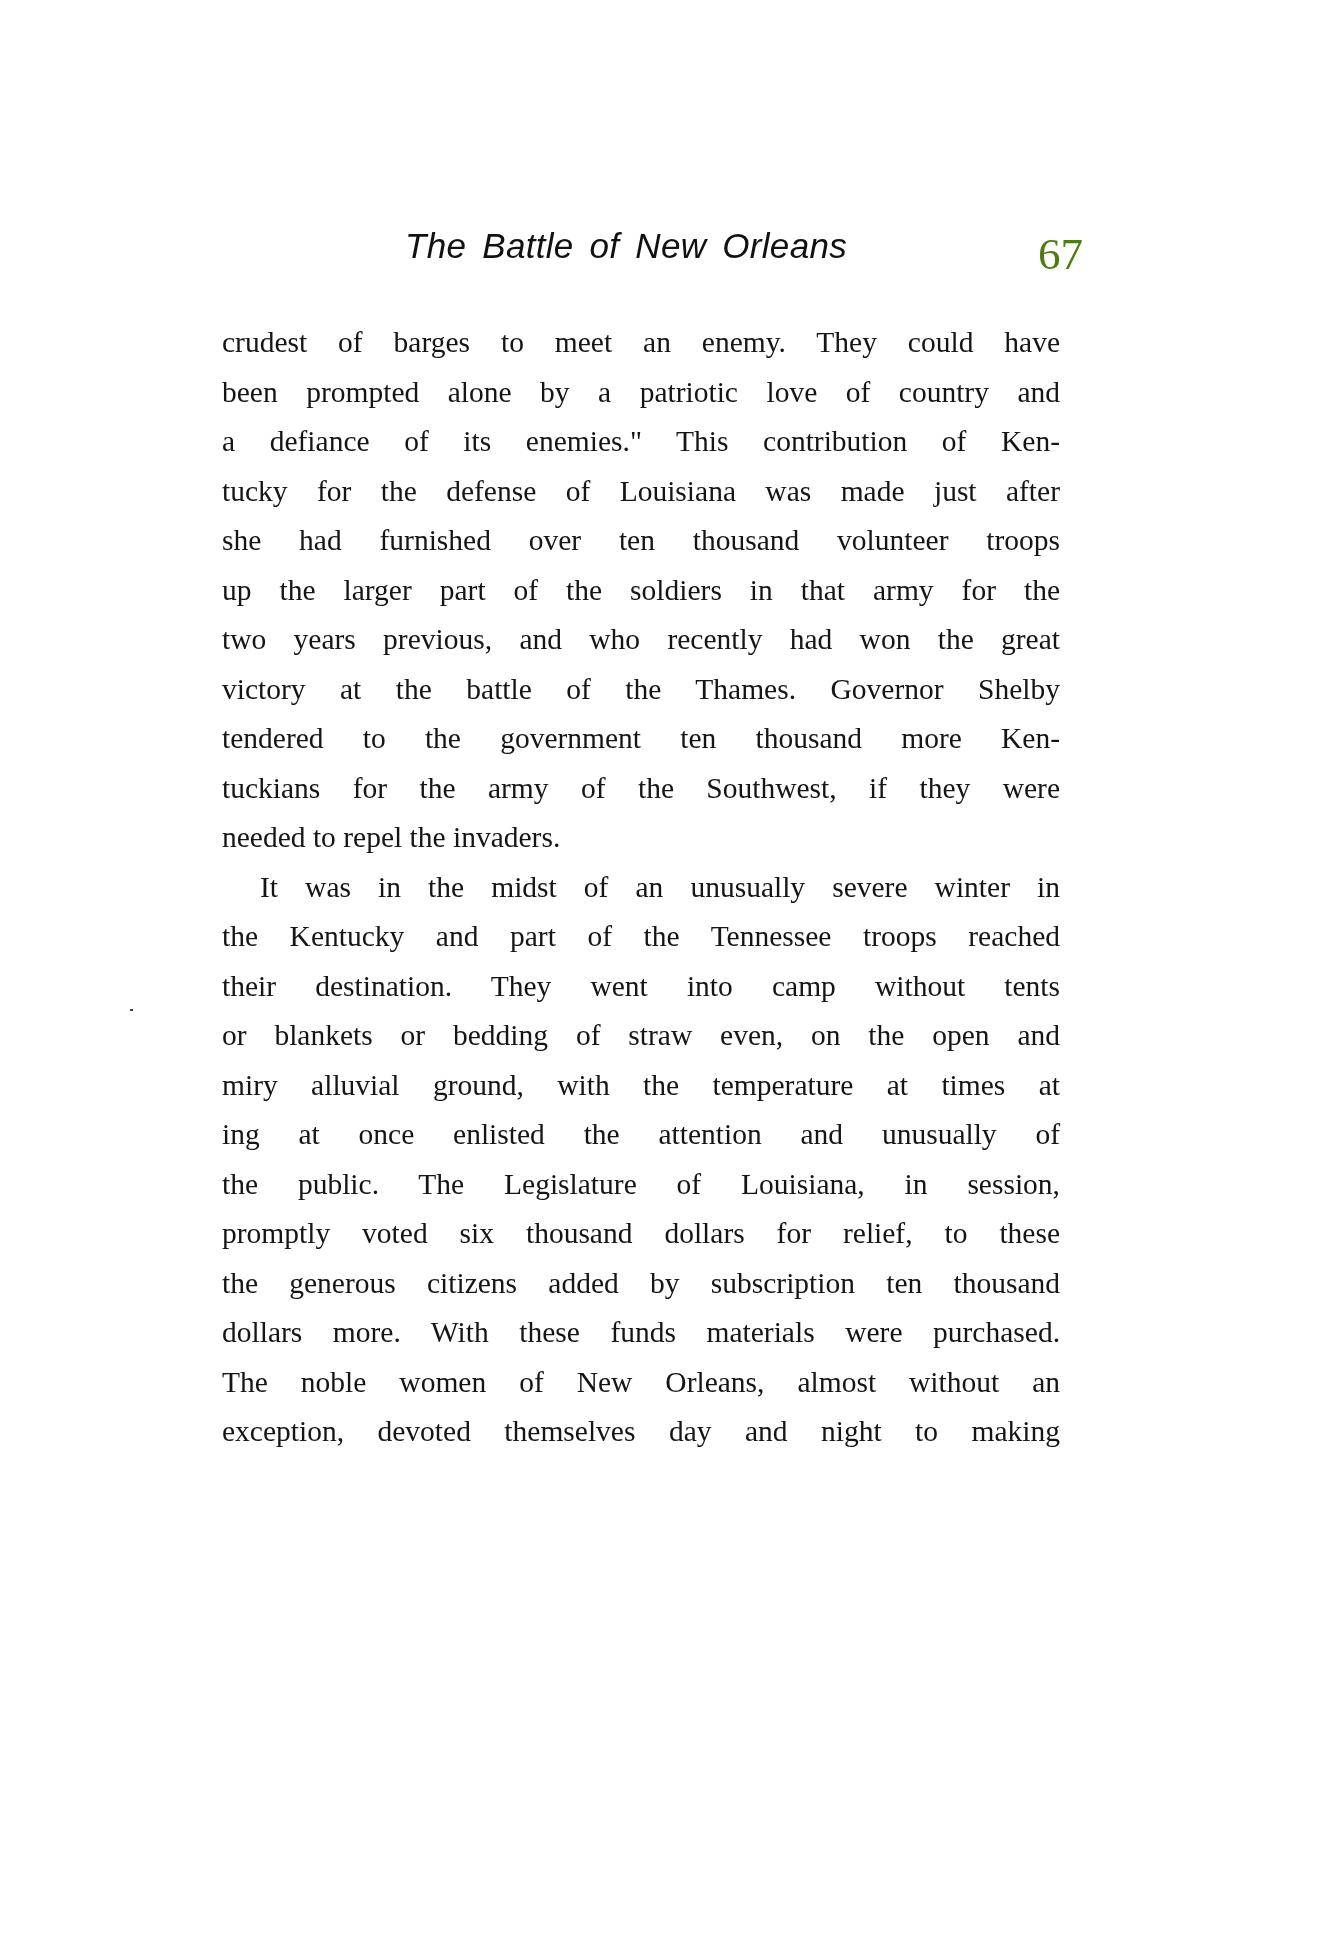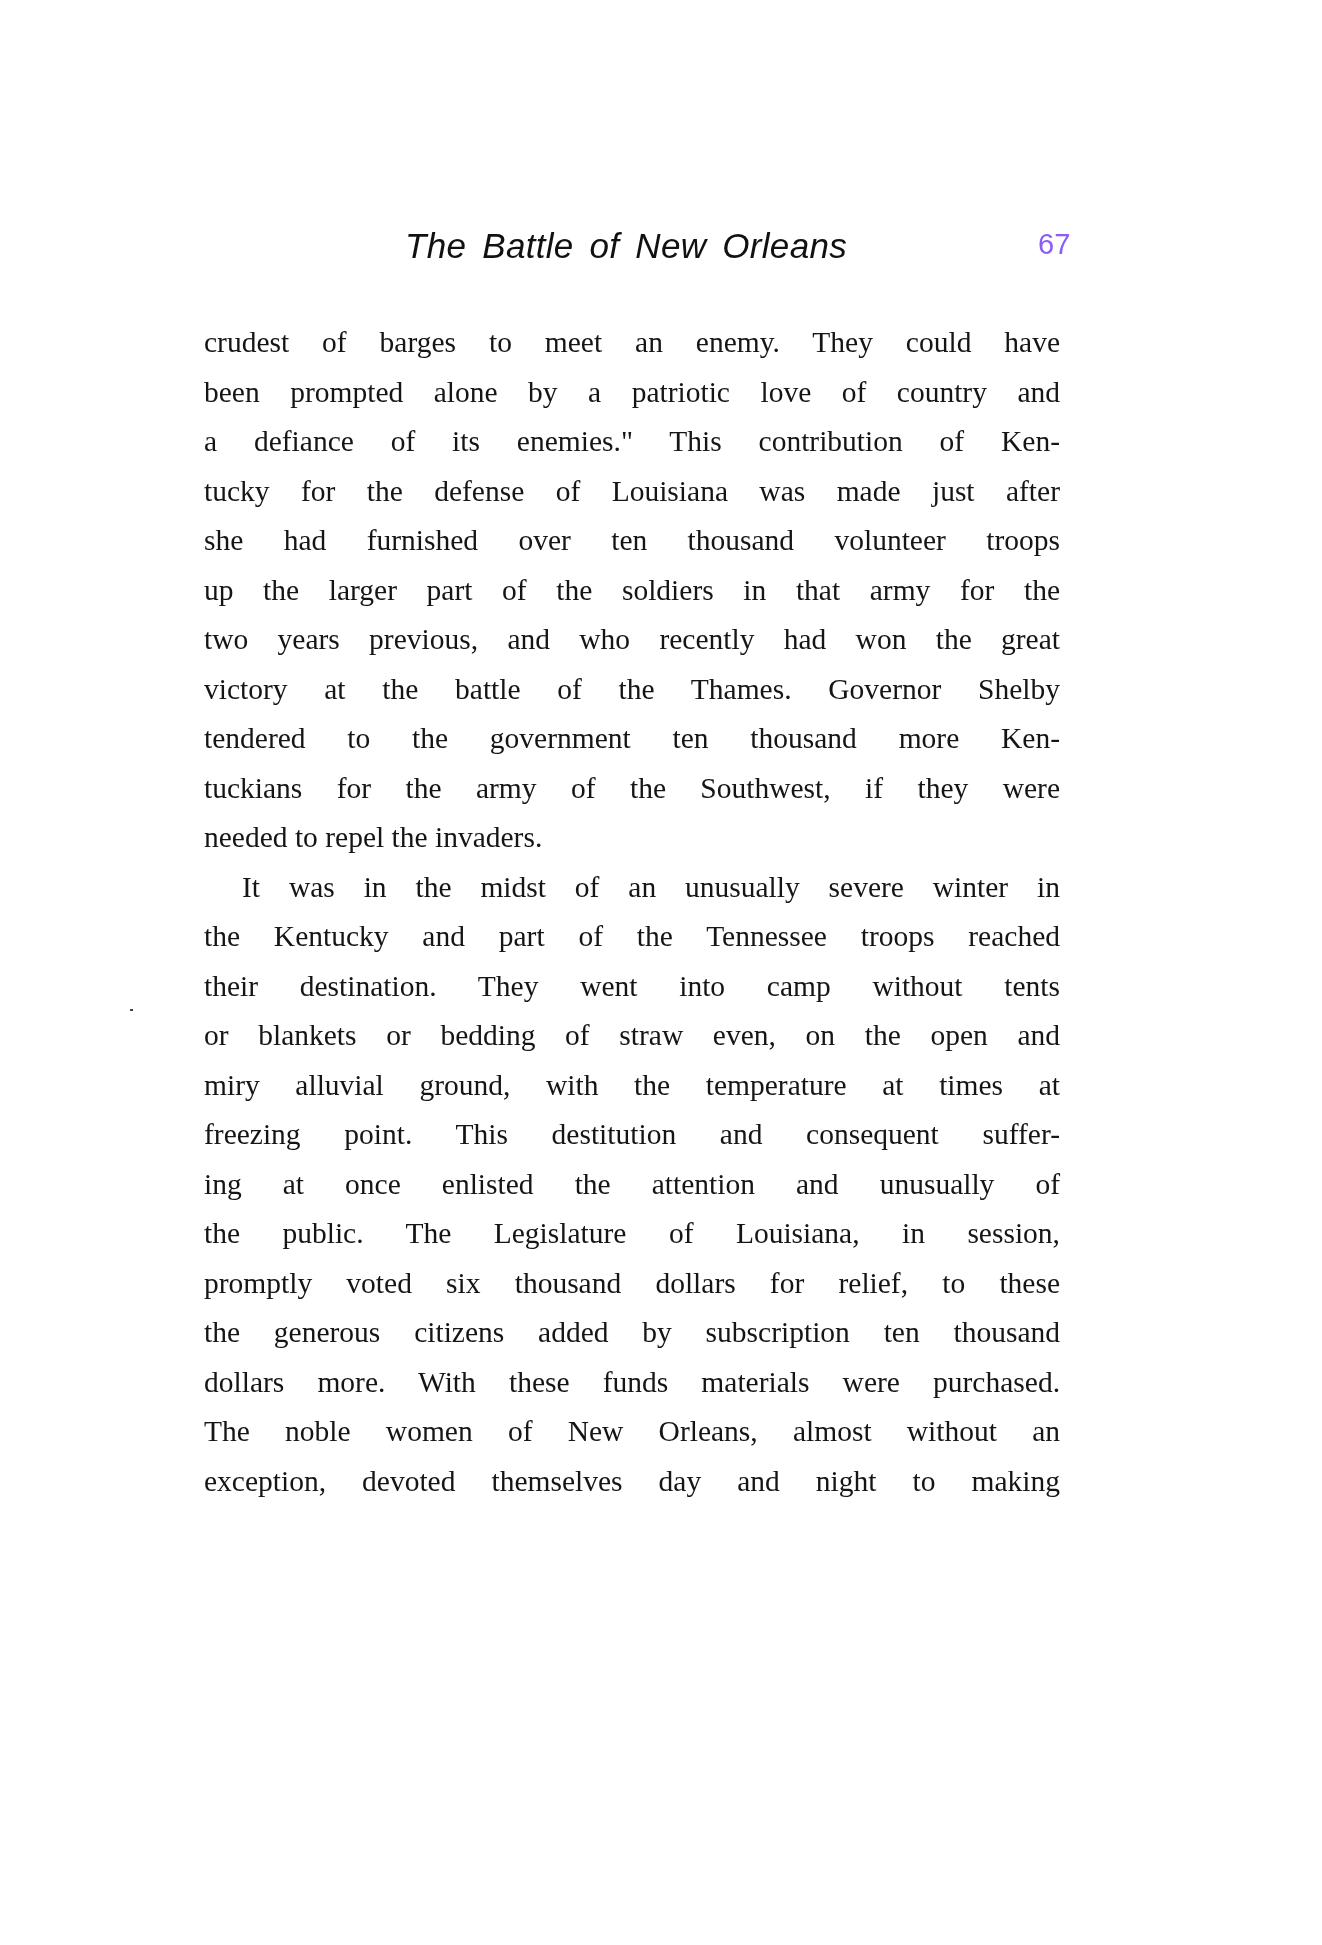--- a/index.html
+++ b/index.html
@@ -6,31 +6,31 @@
   body { width: 1322px; height: 1945px; position: relative; overflow: hidden; }
   .page { position: absolute; left: 0; top: 0; width: 1322px; height: 1945px; background: #ffffff; }
   .running-head {
     position: absolute; left: 405px; top: 226px;
     font-family: Liberation Sans, sans-serif;
     font-style: italic; font-size: 35px; color: #111;
     word-spacing: 6px; letter-spacing: 0.3px;
   }
   .folio {
     position: absolute; left: 1038px; top: 228px;
-    font-family: Liberation Sans, sans-serif;
-    font-size: 29px; color: #8b5cf6;
+    font-family: Liberation Serif, serif;
+    font-size: 45px; color: #4d7c0f;
   }
   .body-text {
     position: absolute; left: 204px; top: 318px; width: 856px;
     font-family: "Liberation Serif", "DejaVu Serif", serif;
     font-size: 29.5px; line-height: 49.5px; color: #151515;
   }
   .line {
     display: block; height: 49.5px; white-space: nowrap;
-    text-align: justify; text-align-last: justify;
+    text-align: justify; text-align-last: justify; margin-left: 18px;
   }
   .line.last { text-align-last: left; }
   .line.indent { padding-left: 38px; }
   .speck {
     position: absolute; left: 130px; top: 1009px;
     width: 3px; height: 2px; background: #444;
   }
 </style>
 </head>
 <body>
@@ -49,21 +49,20 @@
     <span class="line">two years previous, and who recently had won the great</span>
     <span class="line">victory at the battle of the Thames.  Governor Shelby</span>
     <span class="line">tendered to the government ten thousand more Ken-</span>
     <span class="line">tuckians for the army of the Southwest, if they were</span>
     <span class="line last">needed to repel the invaders.</span>
     <span class="line indent">It was in the midst of an unusually severe winter in</span>
     <span class="line">the Kentucky and part of the Tennessee troops reached</span>
     <span class="line">their destination.  They went into camp without tents</span>
     <span class="line">or blankets or bedding of straw even, on the open and</span>
     <span class="line">miry alluvial ground, with the temperature at times at</span>
-    <span class="line">freezing point.  This destitution and consequent suffer-</span>
     <span class="line">ing at once enlisted the attention and unusually of</span>
     <span class="line">the public.  The Legislature of Louisiana, in session,</span>
     <span class="line">promptly voted six thousand dollars for relief, to these</span>
     <span class="line">the generous citizens added by subscription ten thousand</span>
     <span class="line">dollars more.  With these funds materials were purchased.</span>
     <span class="line">The noble women of New Orleans, almost without an</span>
     <span class="line">exception, devoted themselves day and night to making</span>
   </div>
 
   <div class="speck"></div>

